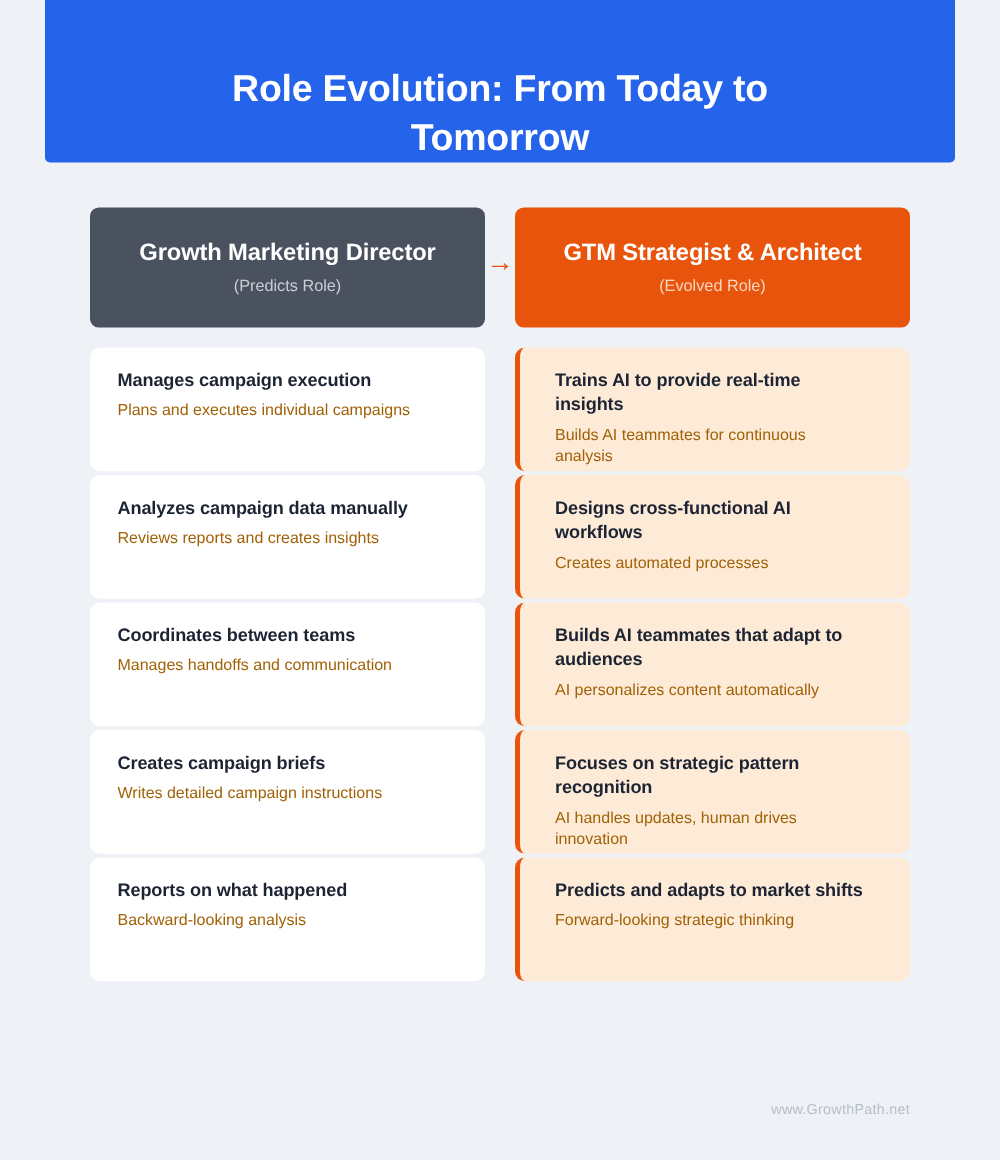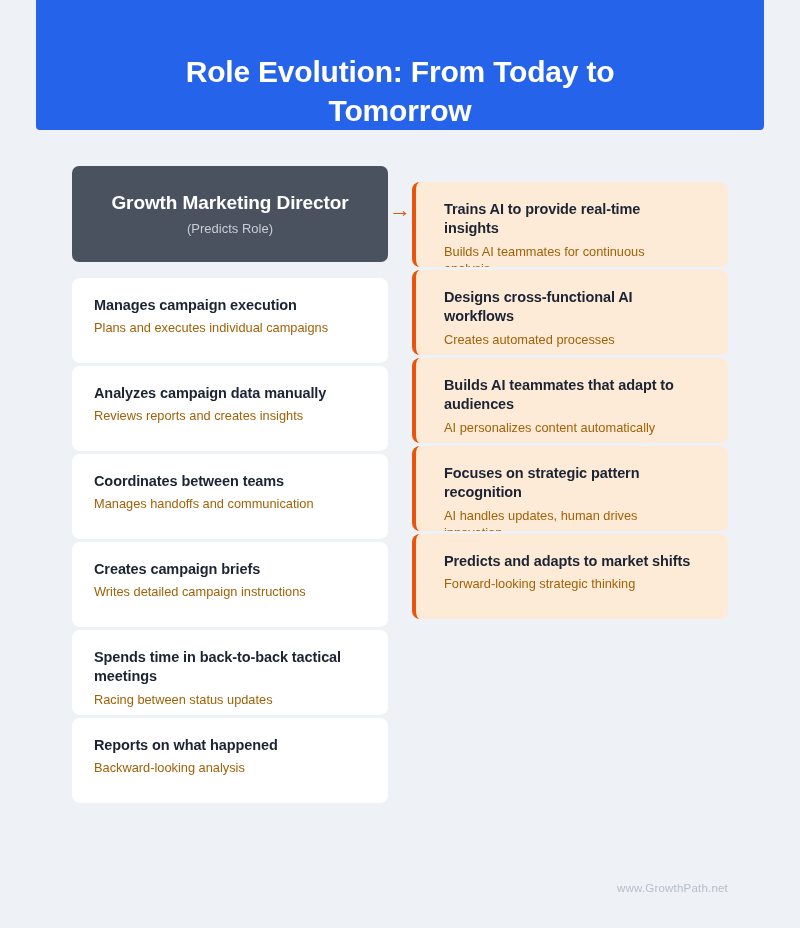--- a/index.html
+++ b/index.html
@@ -114,21 +114,21 @@
 
   
   .item-list {
     margin-top: 16px;
     display: flex;
     flex-direction: column;
     gap: 3px;
   }
   .item {
     box-sizing: border-box;
-    height: 85px;
+    height: 99px;
     padding: 18px 34px 14px 22px;
     border-radius: 8px;
     overflow: hidden;
   }
   .item.left {
     background: #ffffff;
     padding-left: 22px;
   }
   .item.right {
     background: #fdebd8;
@@ -188,31 +188,31 @@
         </div>
         <div class="item left">
           <div class="item-title">Coordinates between teams</div>
           <div class="item-desc">Manages handoffs and communication</div>
         </div>
         <div class="item left">
           <div class="item-title">Creates campaign briefs</div>
           <div class="item-desc">Writes detailed campaign instructions</div>
         </div>
         <div class="item left">
-          <div class="item-title">Spends time in back-to-back tactical meetings</div>
-          <div class="item-desc">Racing between status updates</div>
-        </div>
-        <div class="item left">
           <div class="item-title">Reports on what happened</div>
           <div class="item-desc">Backward-looking analysis</div>
         </div>
       </div>
     </div>
 
     <div class="column">
+      <div class="role-header evolved">
+        <div class="role-title">GTM Strategist &amp; Architect</div>
+        <div class="role-sub">(Evolved Role)</div>
+      </div>
       <div class="item-list">
         <div class="item right">
           <div class="item-title">Trains AI to provide real-time insights</div>
           <div class="item-desc">Builds AI teammates for continuous analysis</div>
         </div>
         <div class="item right">
           <div class="item-title">Designs cross-functional AI workflows</div>
           <div class="item-desc">Creates automated processes</div>
         </div>
         <div class="item right">

